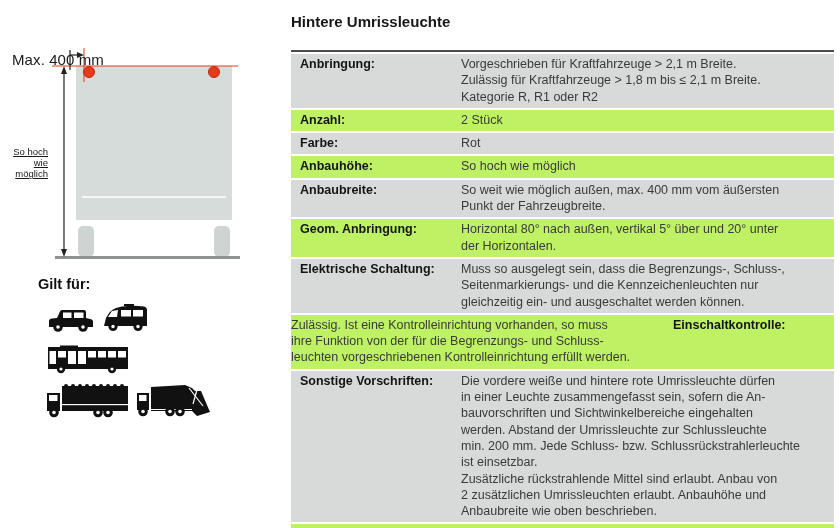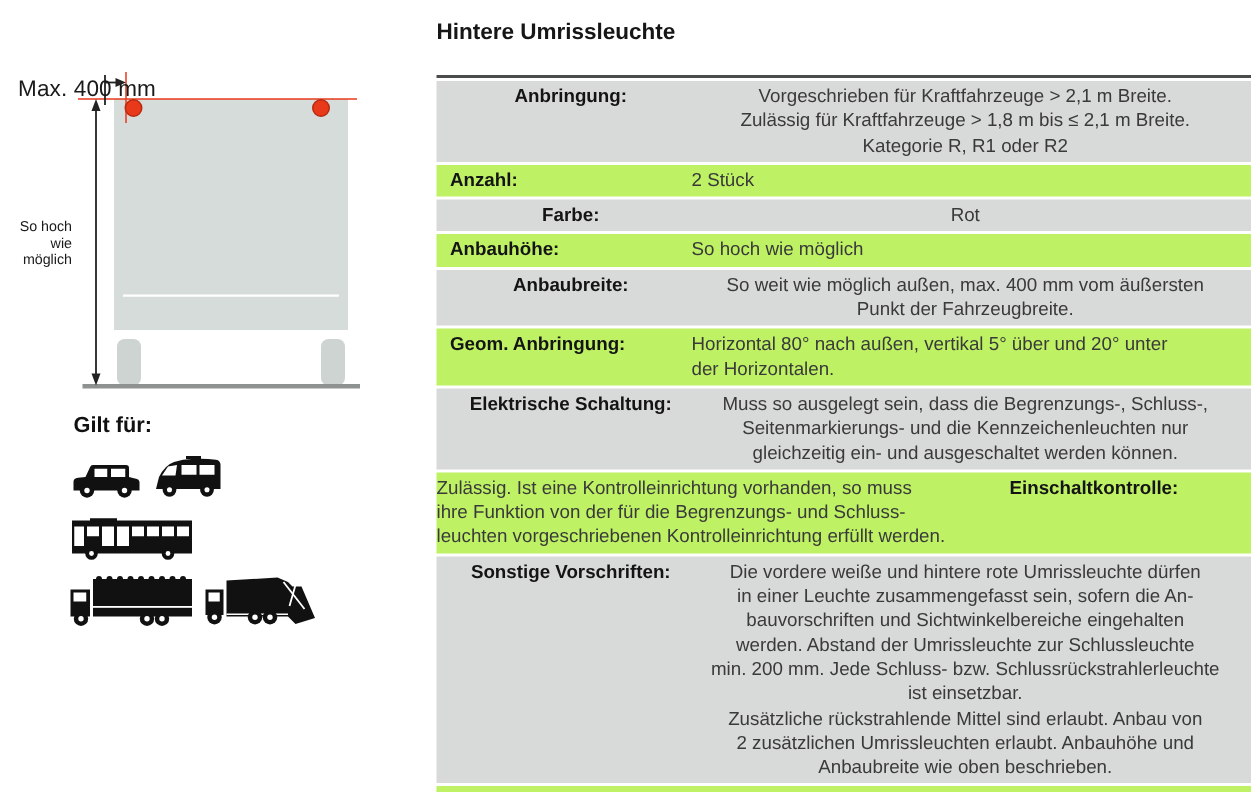--- a/index.html
+++ b/index.html
@@ -12,36 +12,36 @@
   
   .diagram{position:absolute;left:0;top:0;width:290px;height:270px;}
   .diagram svg{position:absolute;left:8px;top:44px;}
   .dim-label{
     position:absolute;left:12px;top:51px;
     font-size:15px;color:#1a1a1a;letter-spacing:0.1px;
   }
   .height-label{
     position:absolute;left:0;top:146px;width:48px;
     font-size:9.5px;line-height:1.18;color:#1a1a1a;
-    text-align:right;white-space:pre-line;
+    text-align:right;white-space:pre-line;text-decoration:underline;
   }
   .applies{position:absolute;left:0;top:270px;width:290px;height:258px;}
   .applies-heading{
-    position:absolute;left:49px;top:6px;
+    position:absolute;left:38px;top:6px;
     font-size:14.5px;font-weight:bold;color:#111;
   }
   .vehicles{position:absolute;left:40px;top:28px;}
   
   .sheet{position:absolute;left:291px;top:0;width:543px;}
   .sheet-title{
     margin:13px 0 0 0;font-size:15px;font-weight:bold;color:#161616;
   }
   .spec-table{margin-top:20px;border-top:2px solid #4a4c4c;}
   .row{display:flex;margin-top:2px;}
-  .row.light{background:#d8d9d9;text-align:center;}
+  .row.light{background:#d8d9d9;}
   .row.dark{background:#bef264;}
   .cell{padding-top:2px;padding-bottom:3px;font-size:12.5px;line-height:16.3px;}
   .cell.label{
     flex:0 0 161px;padding-left:9px;font-weight:bold;color:#141414;
   }
   .cell.value{
     flex:1;padding-right:8px;color:#3a3a3a;white-space:pre-line;
   }
   .row.partial{height:10px;}
 </style>

